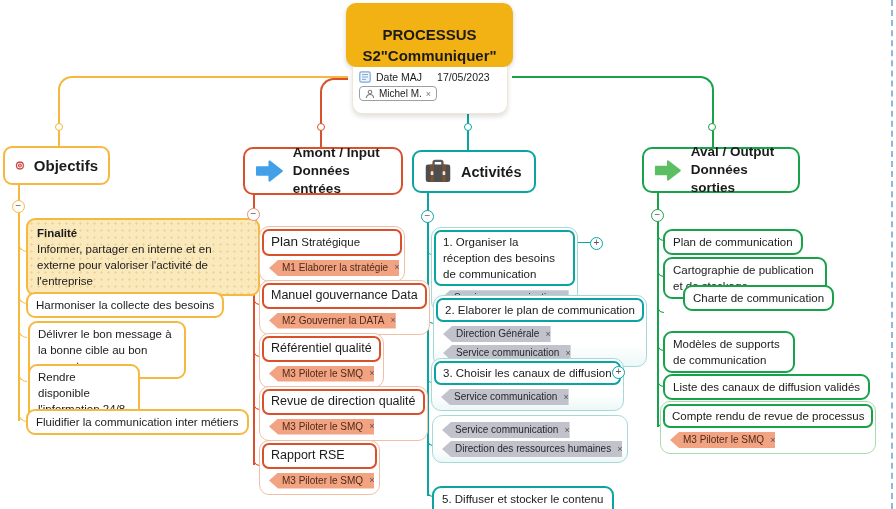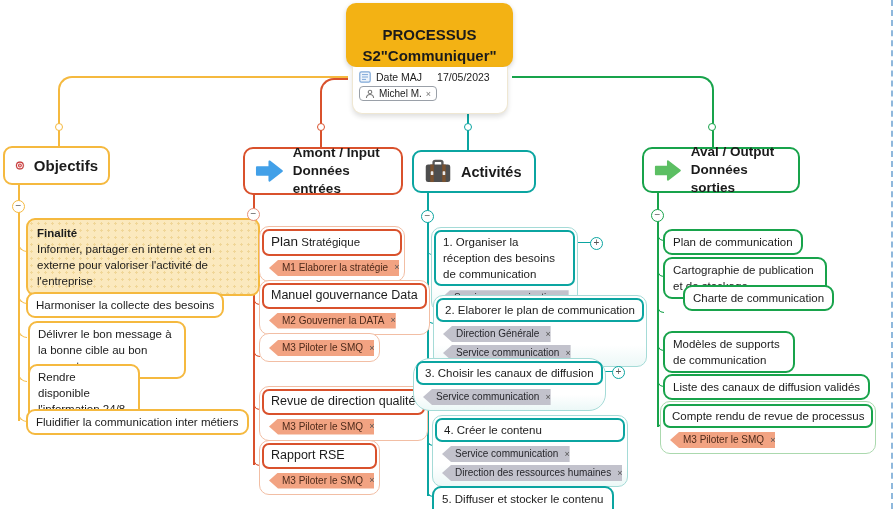--- a/index.html
+++ b/index.html
@@ -173,20 +173,21 @@
   <div class="wrap r" style="left:259px;top:280px;">
     <div class="wtitle nw" style="font-size:12.5px;">Manuel gouvernance Data</div>
     <div class="tagcol">
         <span class="tag salmon">
       <span>M2 Gouverner la DATA</span>
       <span class="x">×</span>
         </span>
     </div>
   </div>
   <div class="wrap r" style="left:259px;top:333px;">
+    <div class="wtitle nw" style="font-size:12.5px;">Référentiel qualité</div>
     <div class="tagcol">
         <span class="tag salmon">
       <span>M3 Piloter le SMQ</span>
       <span class="x">×</span>
         </span>
     </div>
   </div>
   <div class="wrap r" style="left:259px;top:386px;">
     <div class="wtitle nw" style="font-size:12.5px;">Revue de direction qualité</div>
     <div class="tagcol">
@@ -244,34 +245,33 @@
         <span>Direction Générale</span>
         <span class="x">×</span>
         </span>
       <span class="tag gray">
         <span>Service communication</span>
         <span class="x">×</span>
         </span>
     </div>
   </div>
 
-  <div class="wrap t" style="left:413px;top:358px;border-radius:17px;">
+  <div class="wrap t" style="left:431px;top:358px;">
     <div class="wtitle nw">3. Choisir les canaux de diffusion</div>
     <div class="tagcol">
         <span class="tag gray">
       <span>Service communication</span>
       <span class="x">×</span>
         </span>
     </div>
   </div>
   <div class="hline" style="left:601px;top:371px;width:12px;"></div>
   <div class="pm" style="left:612px;top:366px;border-color:var(--teal);">+</div>
 
   <div class="wrap t" style="left:432px;top:415px;">
-    <div class="wtitle nw">4. Créer le contenu</div>
     <div class="tagcol">
       <span class="tag gray">
         <span>Service communication</span>
         <span class="x">×</span>
         </span>
       <span class="tag gray">
         <span>Direction des ressources humaines</span>
         <span class="x">×</span>
         </span>
     </div>

